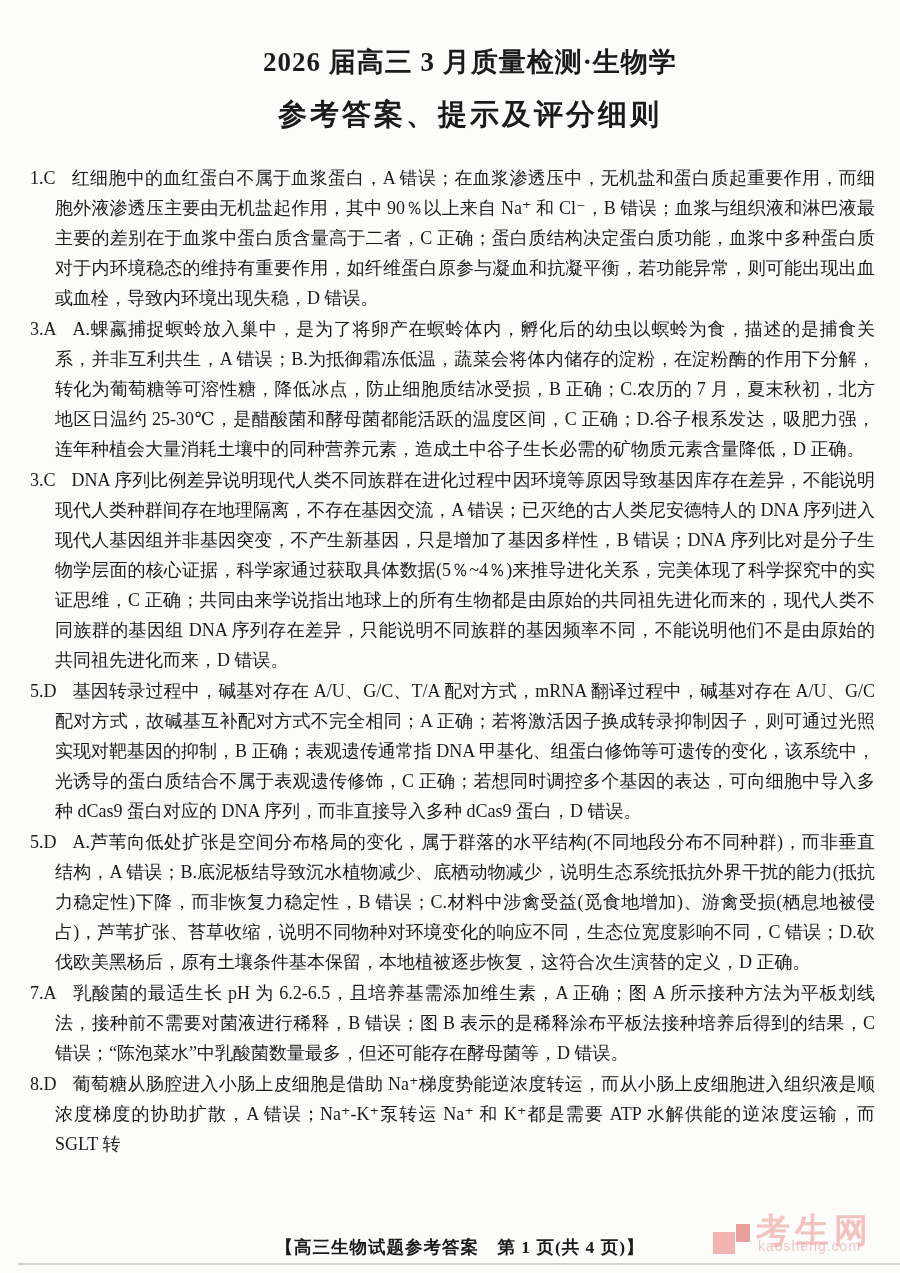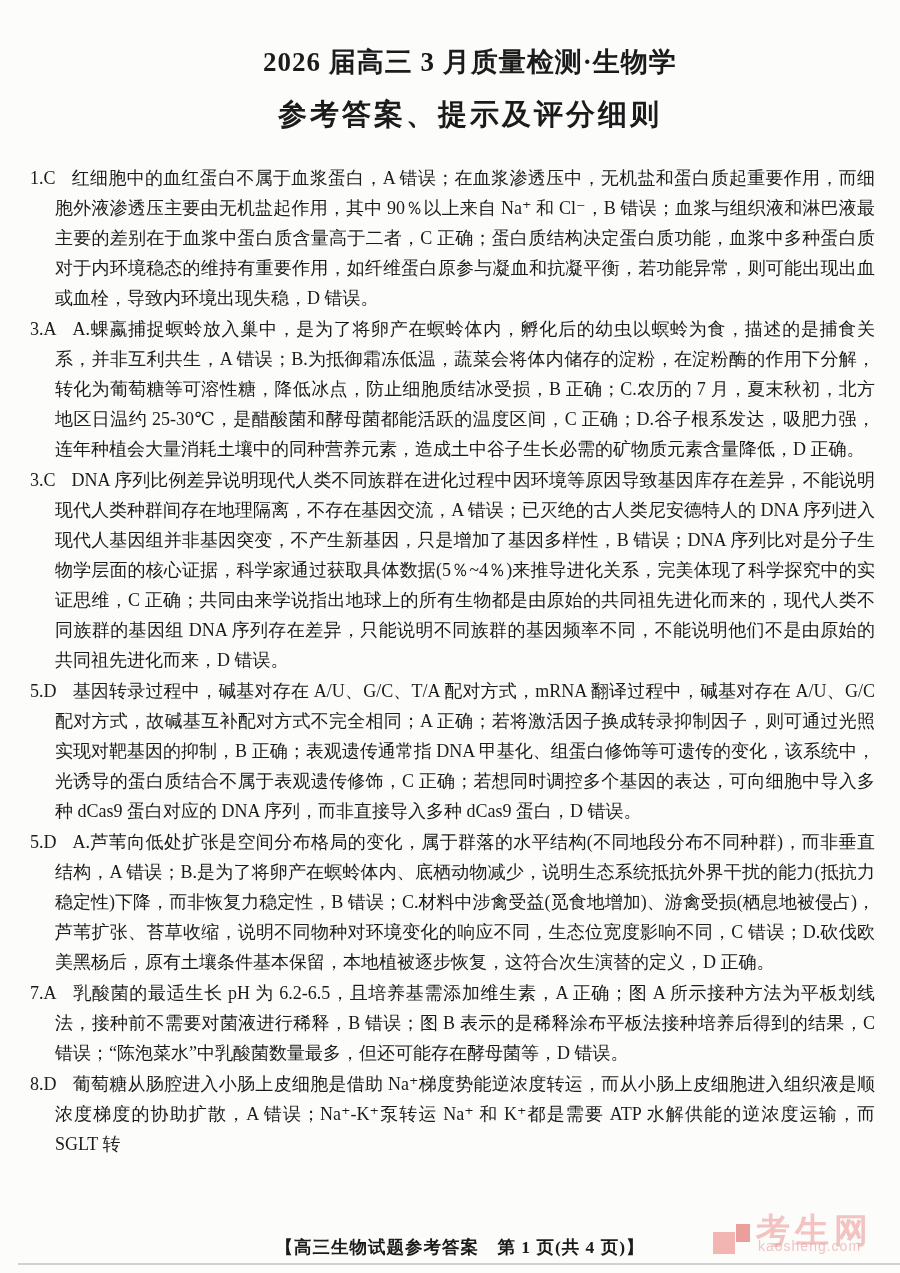--- a/index.html
+++ b/index.html
@@ -98,21 +98,21 @@
 <div class="page">
 
   <h1 class="title">2026 届高三 3 月质量检测·生物学</h1>
   <h2 class="subtitle">参考答案、提示及评分细则</h2>
 
   <div class="answers">
     <p class="item"><span class="num">1.C</span><span class="txt">红细胞中的血红蛋白不属于血浆蛋白，A 错误；在血浆渗透压中，无机盐和蛋白质起重要作用，而细胞外液渗透压主要由无机盐起作用，其中 90％以上来自 Na⁺ 和 Cl⁻，B 错误；血浆与组织液和淋巴液最主要的差别在于血浆中蛋白质含量高于二者，C 正确；蛋白质结构决定蛋白质功能，血浆中多种蛋白质对于内环境稳态的维持有重要作用，如纤维蛋白原参与凝血和抗凝平衡，若功能异常，则可能出现出血或血栓，导致内环境出现失稳，D 错误。</span></p>
     <p class="item"><span class="num">3.A</span><span class="txt">A.蜾蠃捕捉螟蛉放入巢中，是为了将卵产在螟蛉体内，孵化后的幼虫以螟蛉为食，描述的是捕食关系，并非互利共生，A 错误；B.为抵御霜冻低温，蔬菜会将体内储存的淀粉，在淀粉酶的作用下分解，转化为葡萄糖等可溶性糖，降低冰点，防止细胞质结冰受损，B 正确；C.农历的 7 月，夏末秋初，北方地区日温约 25-30℃，是醋酸菌和酵母菌都能活跃的温度区间，C 正确；D.谷子根系发达，吸肥力强，连年种植会大量消耗土壤中的同种营养元素，造成土中谷子生长必需的矿物质元素含量降低，D 正确。</span></p>
     <p class="item"><span class="num">3.C</span><span class="txt">DNA 序列比例差异说明现代人类不同族群在进化过程中因环境等原因导致基因库存在差异，不能说明现代人类种群间存在地理隔离，不存在基因交流，A 错误；已灭绝的古人类尼安德特人的 DNA 序列进入现代人基因组并非基因突变，不产生新基因，只是增加了基因多样性，B 错误；DNA 序列比对是分子生物学层面的核心证据，科学家通过获取具体数据(5％~4％)来推导进化关系，完美体现了科学探究中的实证思维，C 正确；共同由来学说指出地球上的所有生物都是由原始的共同祖先进化而来的，现代人类不同族群的基因组 DNA 序列存在差异，只能说明不同族群的基因频率不同，不能说明他们不是由原始的共同祖先进化而来，D 错误。</span></p>
     <p class="item"><span class="num">5.D</span><span class="txt">基因转录过程中，碱基对存在 A/U、G/C、T/A 配对方式，mRNA 翻译过程中，碱基对存在 A/U、G/C 配对方式，故碱基互补配对方式不完全相同；A 正确；若将激活因子换成转录抑制因子，则可通过光照实现对靶基因的抑制，B 正确；表观遗传通常指 DNA 甲基化、组蛋白修饰等可遗传的变化，该系统中，光诱导的蛋白质结合不属于表观遗传修饰，C 正确；若想同时调控多个基因的表达，可向细胞中导入多种 dCas9 蛋白对应的 DNA 序列，而非直接导入多种 dCas9 蛋白，D 错误。</span></p>
-    <p class="item"><span class="num">5.D</span><span class="txt">A.芦苇向低处扩张是空间分布格局的变化，属于群落的水平结构(不同地段分布不同种群)，而非垂直结构，A 错误；B.是为了将卵产在螟蛉体内、底栖动物减少，说明生态系统抵抗外界干扰的能力(抵抗力稳定性)下降，而非恢复力稳定性，B 错误；C.材料中涉禽受益(觅食地增加)、游禽受损(栖息地被侵占)，芦苇扩张、苔草收缩，说明不同物种对环境变化的响应不同，生态位宽度影响不同，C 错误；D.砍伐欧美黑杨后，原有土壤条件基本保留，本地植被逐步恢复，这符合次生演替的定义，D 正确。</span></p>
+    <p class="item"><span class="num">5.D</span><span class="txt">A.芦苇向低处扩张是空间分布格局的变化，属于群落的水平结构(不同地段分布不同种群)，而非垂直结构，A 错误；B.底泥板结导致沉水植物减少、底栖动物减少，说明生态系统抵抗外界干扰的能力(抵抗力稳定性)下降，而非恢复力稳定性，B 错误；C.材料中涉禽受益(觅食地增加)、游禽受损(栖息地被侵占)，芦苇扩张、苔草收缩，说明不同物种对环境变化的响应不同，生态位宽度影响不同，C 错误；D.砍伐欧美黑杨后，原有土壤条件基本保留，本地植被逐步恢复，这符合次生演替的定义，D 正确。</span></p>
     <p class="item"><span class="num">7.A</span><span class="txt">乳酸菌的最适生长 pH 为 6.2-6.5，且培养基需添加维生素，A 正确；图 A 所示接种方法为平板划线法，接种前不需要对菌液进行稀释，B 错误；图 B 表示的是稀释涂布平板法接种培养后得到的结果，C 错误；“陈泡菜水”中乳酸菌数量最多，但还可能存在酵母菌等，D 错误。</span></p>
     <p class="item"><span class="num">8.D</span><span class="txt">葡萄糖从肠腔进入小肠上皮细胞是借助 Na⁺梯度势能逆浓度转运，而从小肠上皮细胞进入组织液是顺浓度梯度的协助扩散，A 错误；Na⁺-K⁺泵转运 Na⁺ 和 K⁺都是需要 ATP 水解供能的逆浓度运输，而 SGLT 转</span></p>
   </div>
 
   <div class="footer">【高三生物试题参考答案　第 1 页(共 4 页)】</div>
 
   <div class="watermark">
     <svg class="wm-logo" width="40" height="42" viewBox="0 0 40 42">
       <rect x="1" y="10" width="22" height="22" fill="#f2b5b2"></rect>
       <rect x="24" y="2" width="14" height="18" fill="#eb9f9c"></rect>

